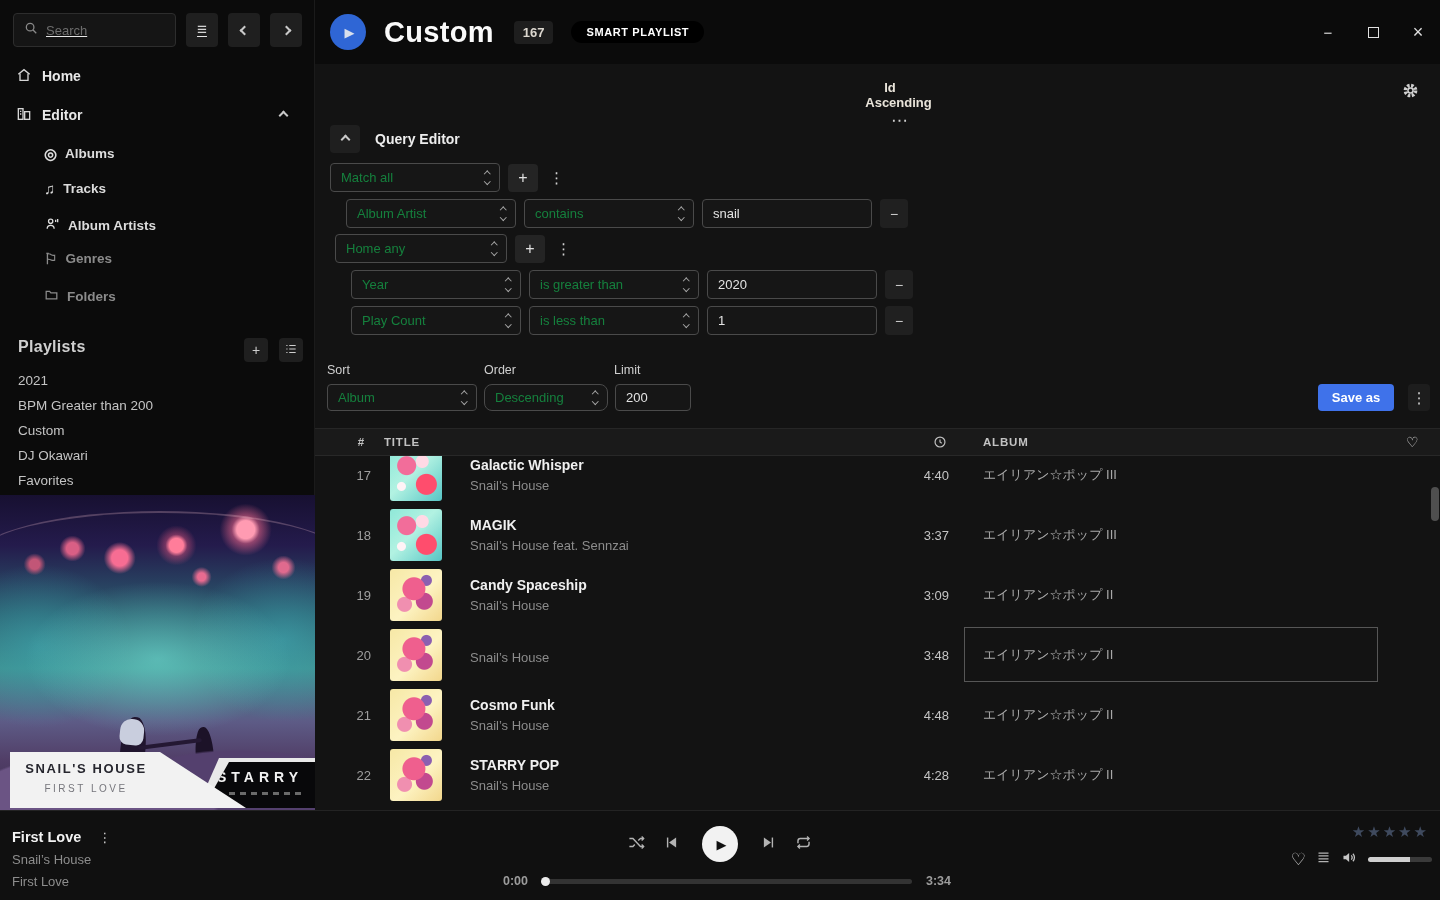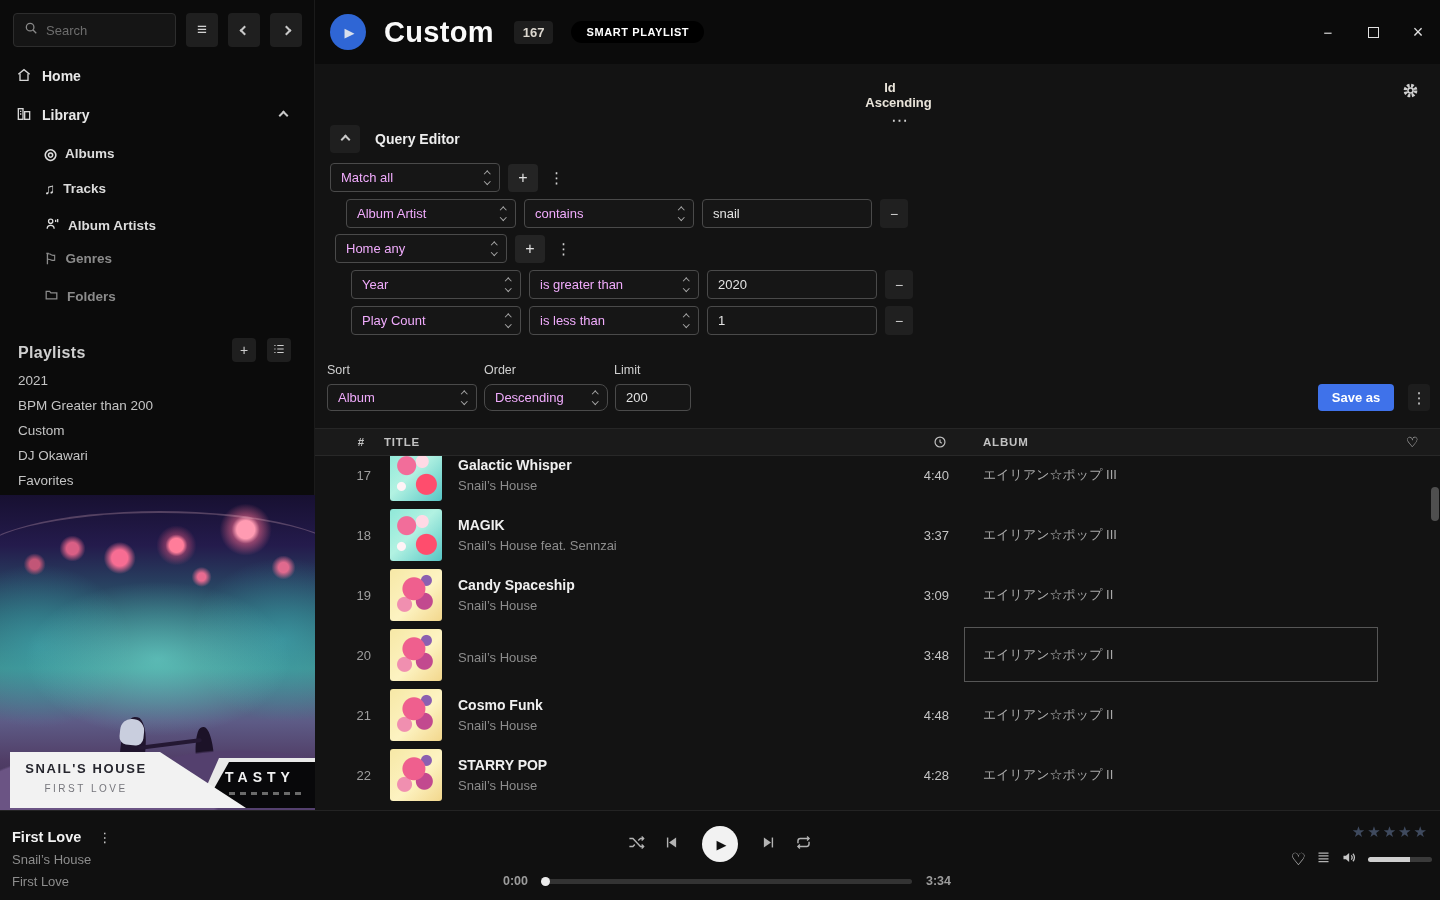--- a/index.html
+++ b/index.html
@@ -8,31 +8,31 @@
   .app { position:relative; width:1440px; height:900px; background:#0c0c0c; overflow:hidden; color:#e6e6e6; }
 
   
   .chv { display:inline-block; width:7px; height:7px; border-right:2px solid #c9c9c9; border-bottom:2px solid #c9c9c9; }
   .chv.up{ transform:rotate(-135deg); } .chv.down{ transform:rotate(45deg); }
   .chv.left{ transform:rotate(135deg); } .chv.right{ transform:rotate(-45deg); }
   .chv.sm { width:4.5px; height:4.5px; border-width:1.4px; border-color:#a5a5a5; }
 
   
   .sidebar { position:absolute; left:0; top:0; width:315px; height:810px; background:#0b0b0b; border-right:1px solid #1b1b1b; }
-  .sb-top { position:absolute; left:13px; top:13px; display:flex; gap:10px; }
+  .sb-top { position:absolute; left:13px; top:13px; display:flex; gap:10px;text-decoration:underline; }
   .search-box { width:163px; height:34px; background:#151515; border:1px solid #2d2d2d; border-radius:4px; display:flex; align-items:center; padding:0 10px; gap:8px; }
   .search-box input { background:transparent; border:none; outline:none; color:#bdbdbd; font-size:13px; width:110px; font-family:inherit; }
   .search-box input::placeholder { color:#6d6d6d; }
   .sq-btn { width:32px; height:34px; background:#1f1f1f; border-radius:4px; display:flex; align-items:center; justify-content:center; color:#d2d2d2; }
   .nav-item { position:absolute; left:16px; right:16px; display:flex; align-items:center; gap:10px; font-size:14px; font-weight:bold; color:#e8e8e8; }
   .nav-item svg { flex:0 0 auto; }
   .sub-item { position:absolute; left:44px; display:flex; align-items:center; gap:8px; font-size:13.5px; font-weight:bold; color:#dcdcdc; }
   .sub-item.dim { color:#8b8b8b; }
   .glyph-ic { font-size:15px; line-height:1; }
-  .pl-head { position:absolute; left:18px; top:338px; right:16px; display:flex; align-items:flex-end; }
+  .pl-head { position:absolute; left:18px; top:338px; right:4px; display:flex; align-items:flex-start; }
   .pl-title { font-size:16px; font-weight:bold; color:#cfcfcf; letter-spacing:.3px; }
   .pl-btn { width:24px; height:24px; background:#1f1f1f; border-radius:4px; display:flex; align-items:center; justify-content:center; color:#cfcfcf; font-size:14px; }
   .pl-item { position:absolute; left:18px; font-size:13.5px; color:#c4c4c4; }
 
   
   .cover { position:absolute; left:0; top:495px; width:315px; height:315px; overflow:hidden;
     background:
       radial-gradient(circle at 78% 11%, #ff9bb2 0 9px, rgba(255,110,145,.5) 14px, transparent 26px),
       radial-gradient(circle at 56% 16%, #ff7d9a 0 7px, rgba(240,90,130,.4) 11px, transparent 20px),
       radial-gradient(circle at 38% 20%, #f76d93 0 8px, transparent 16px),
@@ -79,21 +79,21 @@
   .tb-sort { font-size:13px; font-weight:bold; color:#e9e4da; }
   .tb-dir { margin-left:17px; font-size:13px; font-weight:bold; color:#e9e4da; }
   .tb-more { margin-left:20px; font-size:17px; color:#cfcfcf; letter-spacing:1px; }
   .gear { position:absolute; right:21px; top:82px; }
 
   
   .qe-head { position:absolute; left:15px; top:125px; display:flex; align-items:center; gap:15px; }
   .collapse-btn { width:30px; height:28px; background:#1f1f1f; border-radius:4px; display:flex; align-items:center; justify-content:center; }
   .qe-title { font-size:14px; font-weight:bold; color:#ededed; }
   .ctl-row { position:absolute; display:flex; gap:8px; align-items:center; }
-  .sel { height:29px; background:#161616; border:1px solid #4a4a4a; border-radius:4px; display:flex; align-items:center; justify-content:space-between; padding:4px 10px; font-size:13px; color:#f0abfc; }
+  .sel { height:29px; background:#161616; border:1px solid #4a4a4a; border-radius:4px; display:flex; align-items:center; justify-content:space-between; padding:4px 10px; font-size:13px; color:#15803d; }
   .sel .ud { display:flex; flex-direction:column; gap:3px; align-items:center; }
   .inp { height:29px; background:#161616; border:1px solid #4a4a4a; border-radius:4px; padding:0 10px; font-size:13px; color:#e3e3e3; font-family:inherit; outline:none; }
   .add-btn { width:30px; height:28px; background:#242424; border-radius:4px; display:flex; align-items:center; justify-content:center; color:#e0e0e0; font-size:16px; }
   .dots-v { color:#d0d0d0; font-size:15px; padding:0 3px; }
   .rm-btn { width:28px; height:29px; background:#202020; border-radius:4px; display:flex; align-items:center; justify-content:center; color:#cfcfcf; font-size:14px; }
   .fld-label { position:absolute; font-size:12.5px; color:#cfcfcf; }
   .save-btn { position:absolute; left:1003px; top:384px; width:76px; height:27px; background:#3f72ea; border:none; border-radius:4px; color:#fff; font-size:13px; font-weight:bold; font-family:inherit; }
   .save-dots { position:absolute; left:1093px; top:384px; width:22px; height:27px; background:#1d1d1d; border-radius:4px; display:flex; align-items:center; justify-content:center; }
 
   
@@ -113,21 +113,21 @@
       radial-gradient(circle at 62% 24%, #ffd9e5 0 6px, transparent 7px),
       radial-gradient(circle at 70% 68%, #ff4d6d 0 10px, transparent 11px),
       radial-gradient(circle at 22% 72%, #fff3f6 0 4px, transparent 5px),
       linear-gradient(135deg,#8fe8d8 0%,#b2f2e2 45%,#57c5c5 100%); }
   .art-b { background:
       radial-gradient(circle at 46% 38%, #ef5f8e 0 11px, transparent 12px),
       radial-gradient(circle at 66% 62%, #c2498f 0 8px, transparent 9px),
       radial-gradient(circle at 28% 68%, #f08fb0 0 7px, transparent 8px),
       radial-gradient(circle at 70% 22%, #8b5fb0 0 5px, transparent 6px),
       linear-gradient(135deg,#f6e8a6 0%,#fdf3c2 55%,#f2d78c 100%); }
-  .c-meta { flex:1; margin-left:16px; overflow:hidden; }
+  .c-meta { flex:1; margin-left:28px; overflow:hidden; }
   .c-title { font-size:14px; font-weight:bold; color:#f0f0f0; }
   .c-artist { font-size:13px; color:#8c8c8c; margin-top:5px; }
   .c-dur { width:80px; text-align:right; padding-right:34px; font-size:13px; color:#c4c4c4; }
   .c-album { width:420px; font-size:13px; color:#a8a8a8; }
   .c-fav { width:37px; }
   .focus-box { position:absolute; left:649px; top:2px; width:414px; height:55px; border:1px solid #565656; }
   .vscroll { position:absolute; right:1px; top:487px; width:8px; height:34px; background:#4f4f4f; border-radius:4px; }
 
   
   .player { position:absolute; left:0; top:810px; width:1440px; height:90px; background:#101010; border-top:1px solid #232323; }
@@ -184,21 +184,21 @@
     </div>
 
     <div class="nav-item" style="top:101px;height:28px;">
       <span>
         <svg width="16" height="16" viewBox="0 0 24 24" fill="none" stroke="#d6d6d6" stroke-width="2">
             <rect x="3.5" y="4" width="7" height="16"></rect>
             <rect x="13" y="8.5" width="7.5" height="11.5"></rect>
             <path d="M6 8h2M6 12h2"></path>
           </svg>
       </span>
-      <span>Library</span>
+      <span>Editor</span>
       <span class="chv up" style="margin-left:auto;margin-right:11px;"></span>
     </div>
 
     <div class="sub-item" style="top:146px;">
       <span class="glyph-ic">◎</span>
       <span>Albums</span>
     </div>
     <div class="sub-item" style="top:181px;">
       <span class="glyph-ic">♫</span>
       <span>Tracks</span>
@@ -246,21 +246,21 @@
     <div class="pl-item" style="top:473px;">Favorites</div>
 
     <div class="cover">
       <div class="lights-string"></div>
       <div class="fig man"></div>
       <div class="fig man-shirt"></div>
       <div class="fig woman"></div>
       <div class="fig arms"></div>
       <div class="cover-black-edge"></div>
       <div class="cover-black">
-        <div class="tasty-label">TASTY</div>
+        <div class="tasty-label">STARRY</div>
         <div class="tasty-sub">
             <i></i>
             <i></i>
             <i></i>
             <i></i>
             <i></i>
             <i></i>
             <i></i>
           </div>
       </div>

